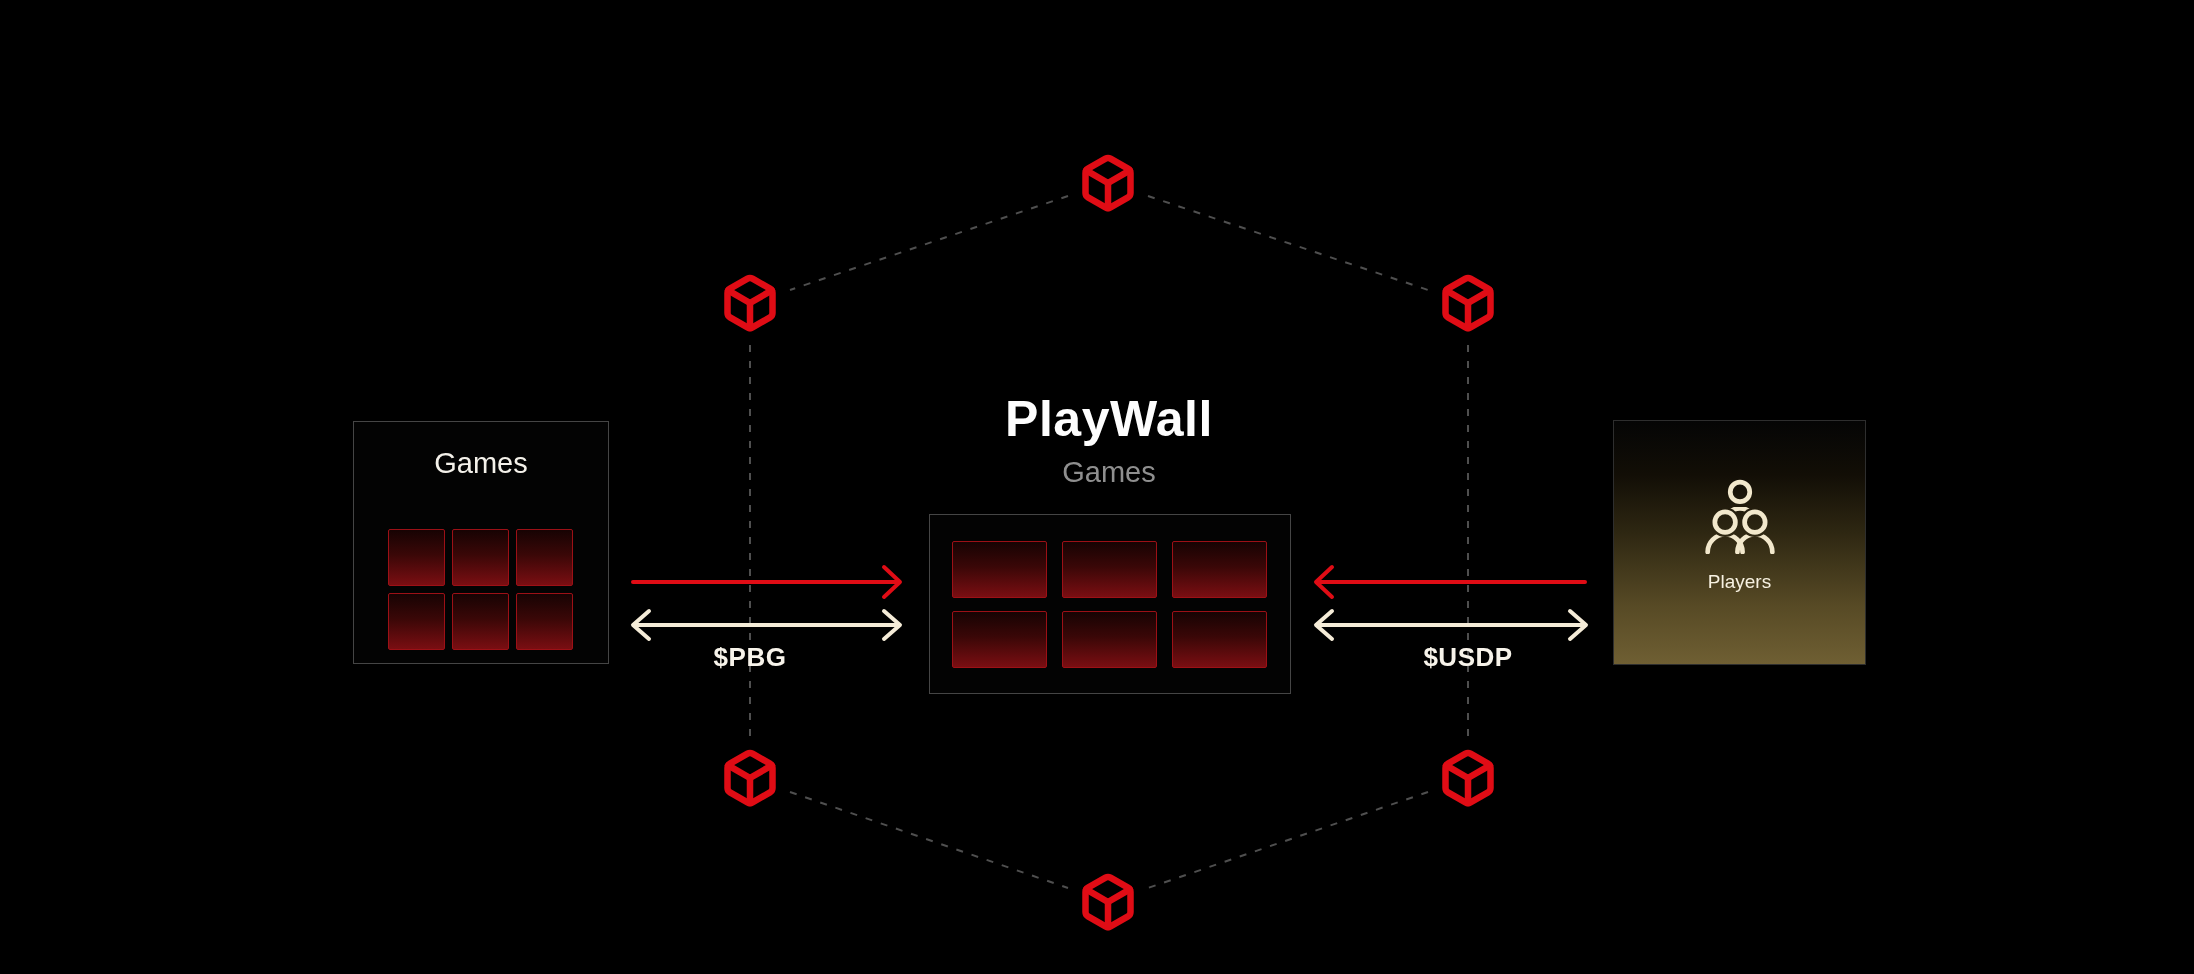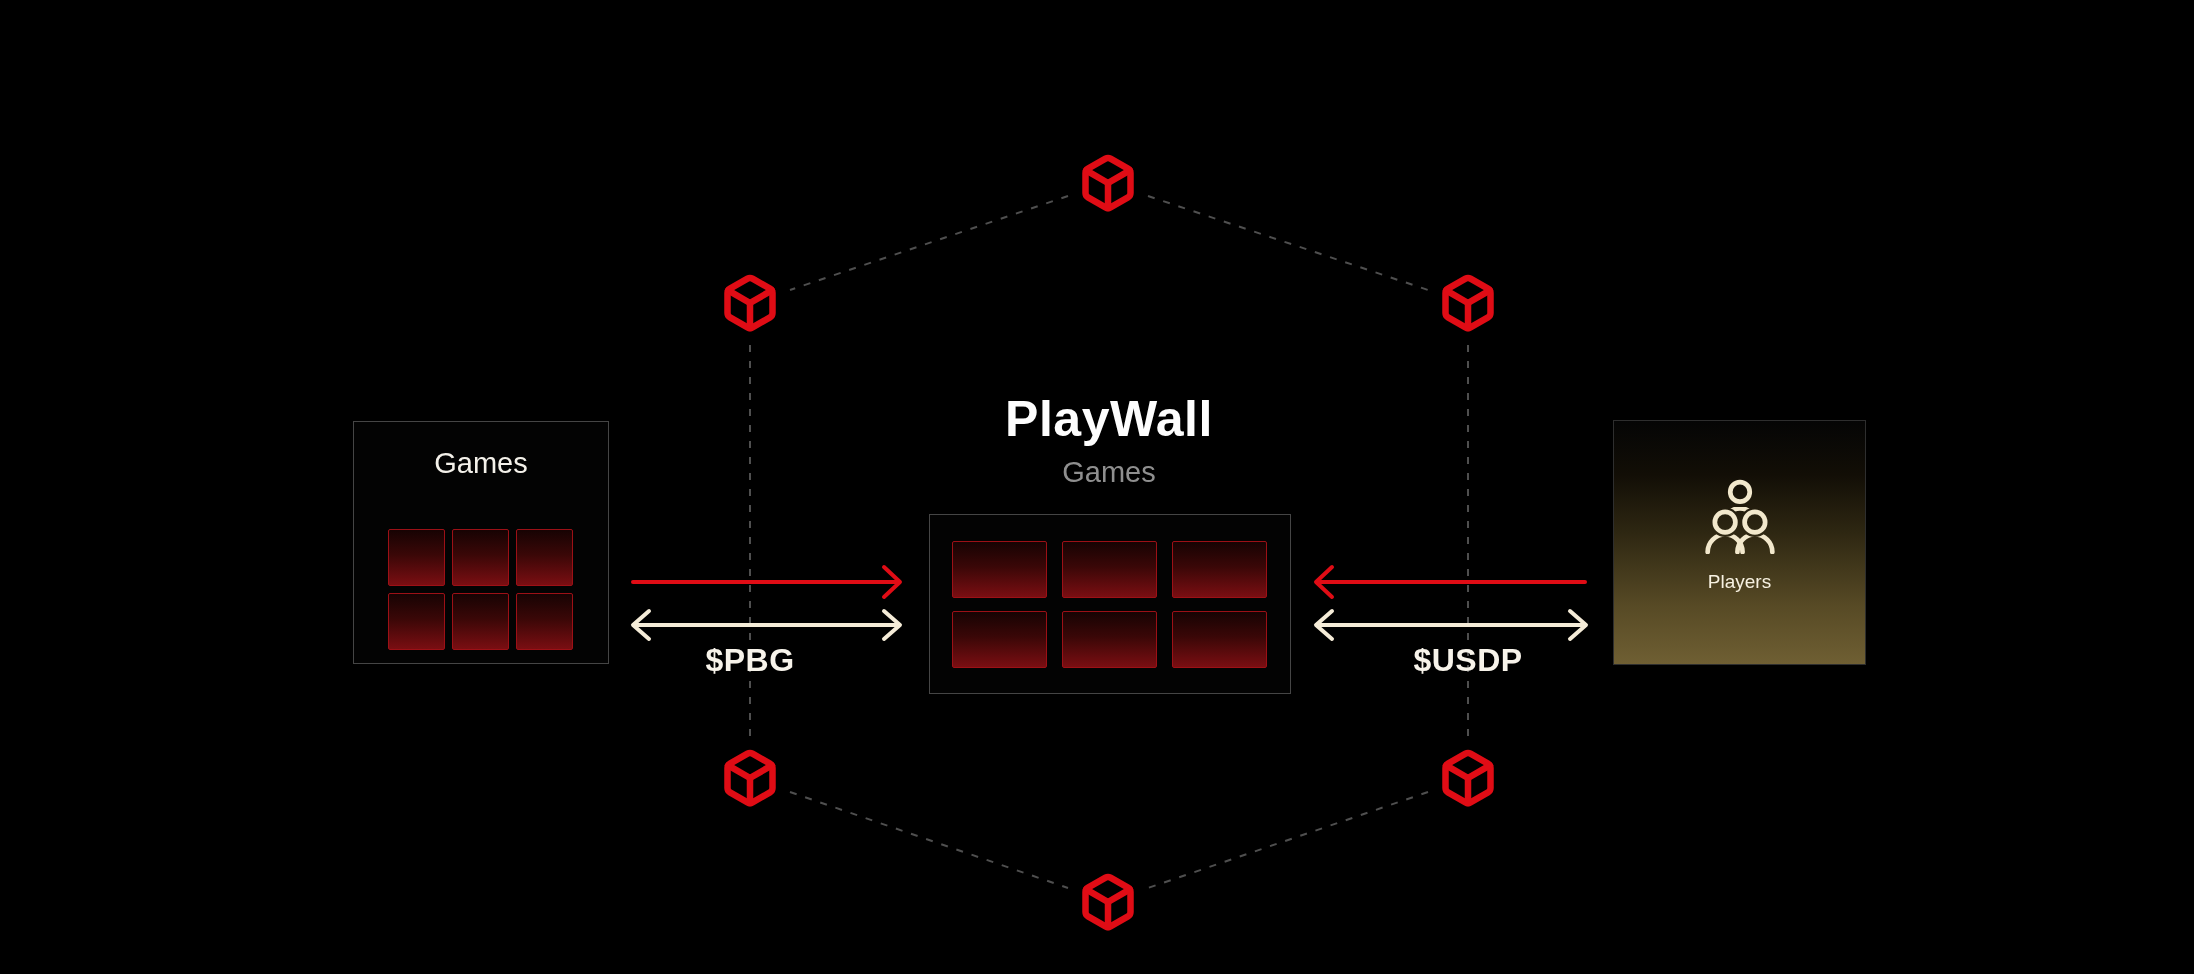--- a/index.html
+++ b/index.html
@@ -66,21 +66,21 @@
   .players-icon{left:87px;top:55px;width:78px;height:78px;}
   .players-icon .pl{stroke:var(--icon-cream,#f2e8cc);stroke-width:4.6;fill:none;stroke-linecap:round;}
   .players-label{
     left:0;top:150px;width:100%;text-align:center;
     font-size:19px;color:#f7f1e1;
   }
 
   
   .token{
     width:200px;text-align:center;top:642px;
-    font-size:32px;font-weight:700;color:#f7f3ea;letter-spacing:.5px;
+    font-size:26px;font-weight:700;color:#f7f3ea;letter-spacing:.5px;
   }
   .token-left{left:650px;}
   .token-right{left:1368px;}
 </style>
 </head>
 <body>
 
 <div class="canvas">
 
   <svg class="overlay abs" viewBox="0 0 2194 974">

